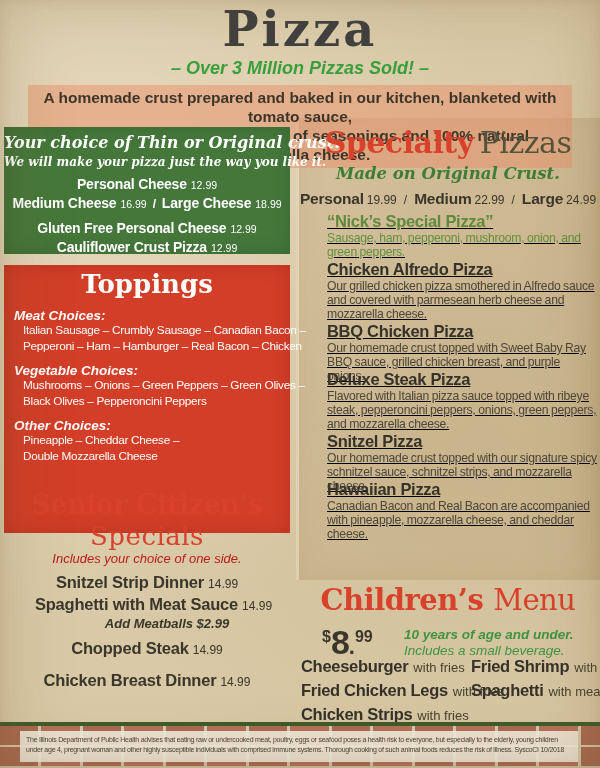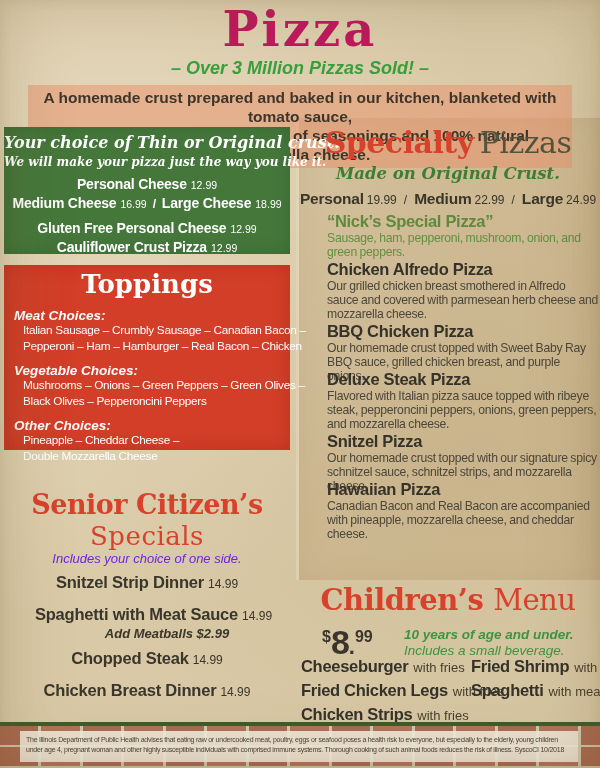--- a/index.html
+++ b/index.html
@@ -8,80 +8,80 @@
     width:600px; height:768px; position:relative; overflow:hidden;
     font-family:"Liberation Sans", sans-serif;
     background:
       radial-gradient(ellipse at 18% 22%, rgba(255,250,235,0.30), transparent 55%),
       radial-gradient(ellipse at 80% 60%, rgba(165,135,85,0.14), transparent 60%),
       #d9c9a6;
   }
   
   .menu-title{position:absolute;top:0;left:0;width:600px;margin:0;text-align:center;
     font-family:"DejaVu Serif",serif;font-weight:bold;font-size:48px;line-height:58px;
-    color:#be185d;letter-spacing:3px;}
+    color:#404040;letter-spacing:3px;}
   .tagline{position:absolute;top:58px;left:0;width:600px;text-align:center;
     font-weight:bold;font-style:italic;font-size:18px;color:#3aa03d;}
   .intro-banner{position:absolute;top:85px;left:28px;width:544px;padding:3px 4px 4px;
     background:rgba(231,148,110,0.55);text-align:center;font-weight:bold;
     font-size:15.5px;line-height:19px;color:#3e362a;}
   
   .crust-box{position:absolute;top:127px;left:4px;width:286px;height:127px;
     background:#45773b;color:#fff;text-align:center;
     box-shadow:inset 0 0 18px rgba(0,40,0,0.18);}
   .crust-heading{font-family:"DejaVu Serif",serif;font-weight:bold;font-style:italic;
     font-size:16px;padding-top:6px;white-space:nowrap;}
   .crust-sub{font-family:"DejaVu Serif",serif;font-weight:bold;font-style:italic;
     font-size:12px;margin-top:3px;white-space:nowrap;}
   .crust-row{font-size:14px;font-weight:bold;margin-top:3px;white-space:nowrap;letter-spacing:-0.2px;}
   .crust-row.first{margin-top:7px;}
   .crust-row.gap{margin-top:9px;}
   .pr{font-size:10.5px;font-weight:normal;margin-left:4px;letter-spacing:0;}
   .sl{margin:0 6px;font-weight:bold;font-size:12px;}
   
-  .toppings-box{position:absolute;top:265px;left:4px;width:286px;height:185px;
+  .toppings-box{position:absolute;top:265px;left:4px;width:286px;height:268px;
     background:#d23e28;color:#fff;box-shadow:inset 0 0 18px rgba(90,0,0,0.18);}
   .toppings-heading{margin:4px 0 0;text-align:center;font-family:"DejaVu Serif",serif;
     font-weight:bold;font-size:26px;line-height:30px;}
   .toppings-note{text-align:center;font-weight:bold;font-style:italic;font-size:12px;margin-top:1px;}
   .tgroup{margin:9px 0 0 10px;}
   .tlabel{font-weight:bold;font-style:italic;font-size:13.5px;}
   .tline{font-size:11.8px;line-height:15.5px;margin-left:9px;letter-spacing:-0.3px;white-space:nowrap;}
   
   .senior{position:absolute;top:489px;left:0;width:294px;text-align:center;}
   .senior-h1{margin:0;font-family:"DejaVu Serif",serif;font-weight:bold;font-size:27px;
     line-height:32px;color:#d8422c;letter-spacing:-0.5px;}
   .senior-h2{margin:0;font-family:"DejaVu Serif",serif;font-weight:normal;font-size:26px;
     line-height:30px;color:#d8422c;letter-spacing:0.5px;}
   .senior-note1{margin-top:2px;font-weight:bold;font-style:italic;font-size:13px;color:#3f9440;line-height:15px;}
-  .senior-note2{font-style:italic;font-size:13px;color:#6d28d9;line-height:15px;}
+  .senior-note2{font-style:italic;font-size:13px;color:#b91c1c;line-height:15px;}
   .menu-row{font-weight:bold;font-size:16.5px;line-height:20px;color:#3a362b;white-space:nowrap;letter-spacing:-0.2px;}
   .menu-row .pr{font-size:12px;}
   .menu-row.r1{margin-top:6px;}
-  .menu-row.r2{margin-top:10px;padding-left:13px;}
+  .menu-row.r2{padding-left:13px;}
   .menu-row.r3{margin-top:6px;}
   .menu-row.r4{margin-top:10px;}
   .menu-subnote{font-weight:bold;font-style:italic;font-size:13px;line-height:16px;color:#3a362b;margin-left:40px;}
   
   .right-panel-bg{position:absolute;left:296px;top:118px;width:304px;height:462px;
     background:rgba(172,136,84,0.20);border-left:3px solid rgba(238,228,202,0.55);
     box-shadow:inset 0 0 30px rgba(150,110,60,0.12);}
   .specialty{position:absolute;left:296px;top:124px;width:304px;}
   .spec-title{margin:0;text-align:center;font-family:"DejaVu Serif",serif;font-size:30px;
     line-height:38px;letter-spacing:-0.5px;white-space:nowrap;}
   .spec-title .accent{font-weight:bold;color:#d8422c;}
   .spec-title .rest{font-weight:normal;color:#53543e;margin-left:6px;}
   .spec-note{text-align:center;font-family:"DejaVu Serif",serif;font-weight:bold;
     font-style:italic;font-size:16.5px;color:#3f7d35;margin-top:2px;}
   .sizes-row{margin-top:7px;text-align:center;color:#3a362b;white-space:nowrap;}
   .sizes-row .nm{font-weight:bold;font-size:15.5px;letter-spacing:-0.2px;}
   .sizes-row .pr{font-size:12px;margin-left:3px;}
   .sizes-row .sl{margin:0 7px;font-size:12px;font-weight:normal;}
   .pizza-list{position:absolute;left:31px;top:88px;width:272px;}
-  .pizza-entry{margin-bottom:1px;}
+  .pizza-entry{margin-bottom:1px;text-decoration:underline;}
   .pizza-entry.lines-2{height:47px;}
   .pizza-entry.lines-3{height:61px;}
   .pz-name{font-weight:bold;font-size:16.5px;line-height:18px;color:#35322a;letter-spacing:-0.3px;white-space:nowrap;}
   .pz-desc{font-size:12.2px;line-height:14px;color:#4c4739;letter-spacing:-0.25px;word-spacing:-0.5px;margin-top:1px;}
   .pizza-entry.green .pz-name{color:#5f8a3d;}
   .pizza-entry.green .pz-desc{color:#62903f;}
   
   .children{position:absolute;left:296px;top:583px;width:304px;}
   .child-title{margin:0;text-align:center;font-family:"DejaVu Serif",serif;font-size:29px;
     line-height:34px;letter-spacing:-0.5px;white-space:nowrap;}
@@ -189,21 +189,21 @@
   <div class="sizes-row">
     <span class="nm">Personal</span><span class="pr">19.99</span><span class="sl">/</span><span class="nm">Medium</span><span class="pr">22.99</span><span class="sl">/</span><span class="nm">Large</span><span class="pr">24.99</span>
   </div>
   <div class="pizza-list">
     <div class="pizza-entry green lines-2">
       <div class="pz-name">“Nick’s Special Pizza”</div>
       <div class="pz-desc">Sausage, ham, pepperoni, mushroom, onion, and green peppers.</div>
     </div>
     <div class="pizza-entry lines-3">
       <div class="pz-name">Chicken Alfredo Pizza</div>
-      <div class="pz-desc">Our grilled chicken breast smothered in Alfredo sauce and covered with parmesean herb cheese and mozzarella cheese.</div>
+      <div class="pz-desc">Our grilled chicken pizza smothered in Alfredo sauce and covered with parmesean herb cheese and mozzarella cheese.</div>
     </div>
     <div class="pizza-entry lines-2">
       <div class="pz-name">BBQ Chicken Pizza</div>
       <div class="pz-desc">Our homemade crust topped with Sweet Baby Ray BBQ sauce, grilled chicken breast, and purple onions.</div>
     </div>
     <div class="pizza-entry lines-3">
       <div class="pz-name">Deluxe Steak Pizza</div>
       <div class="pz-desc">Flavored with Italian pizza sauce topped with ribeye steak, pepperoncini peppers, onions, green peppers, and mozzarella cheese.</div>
     </div>
     <div class="pizza-entry lines-2">

